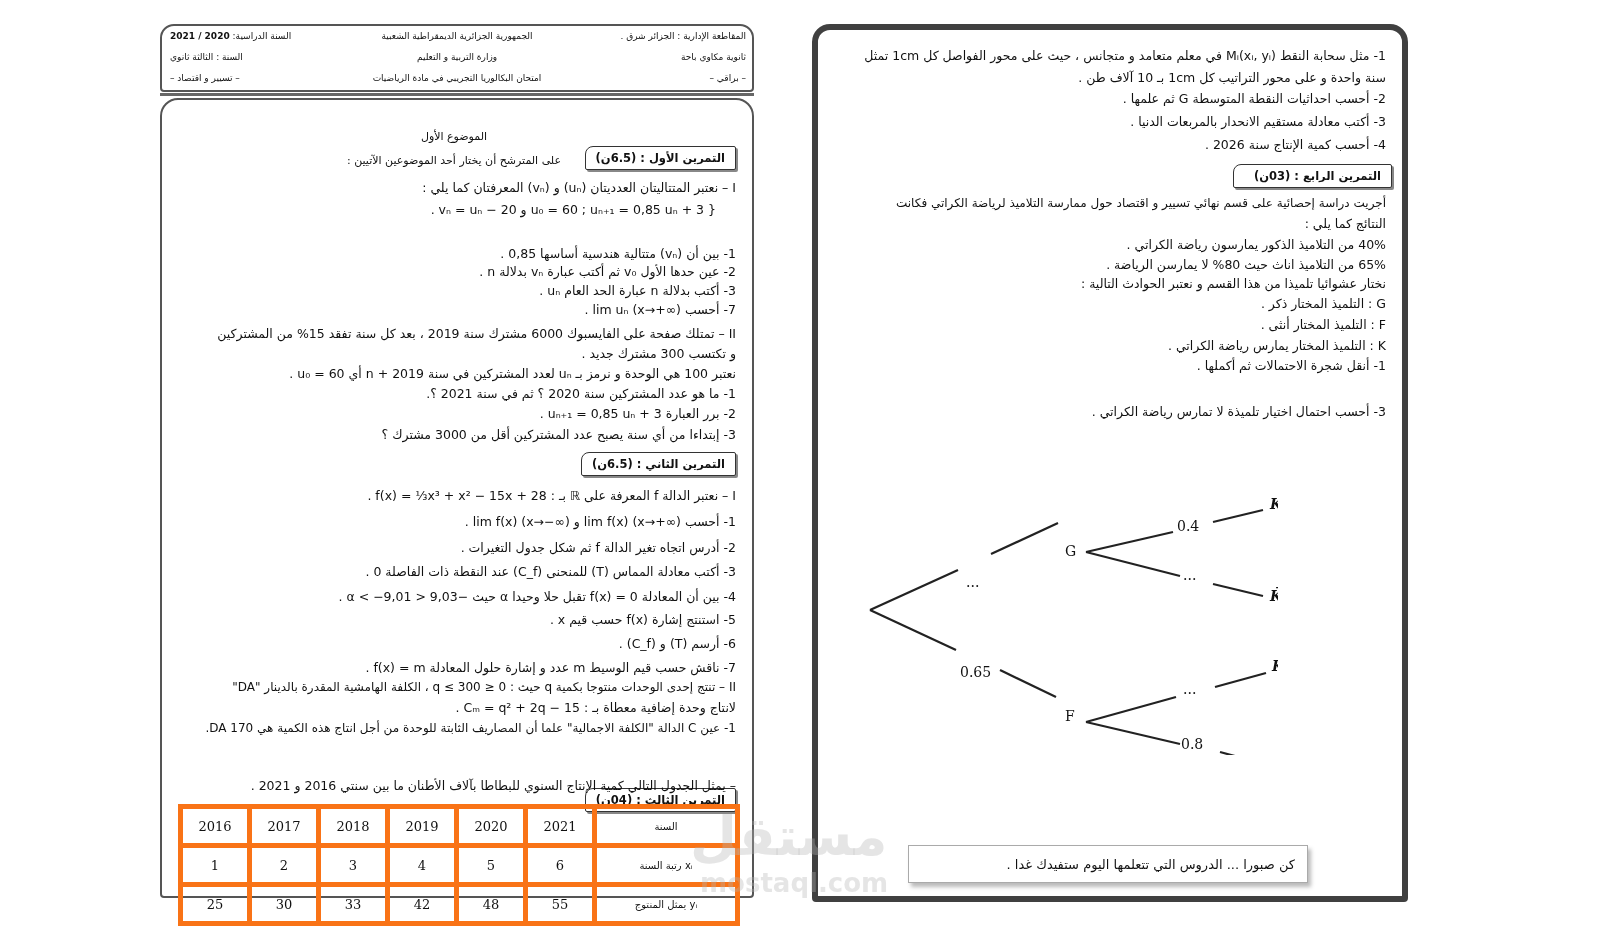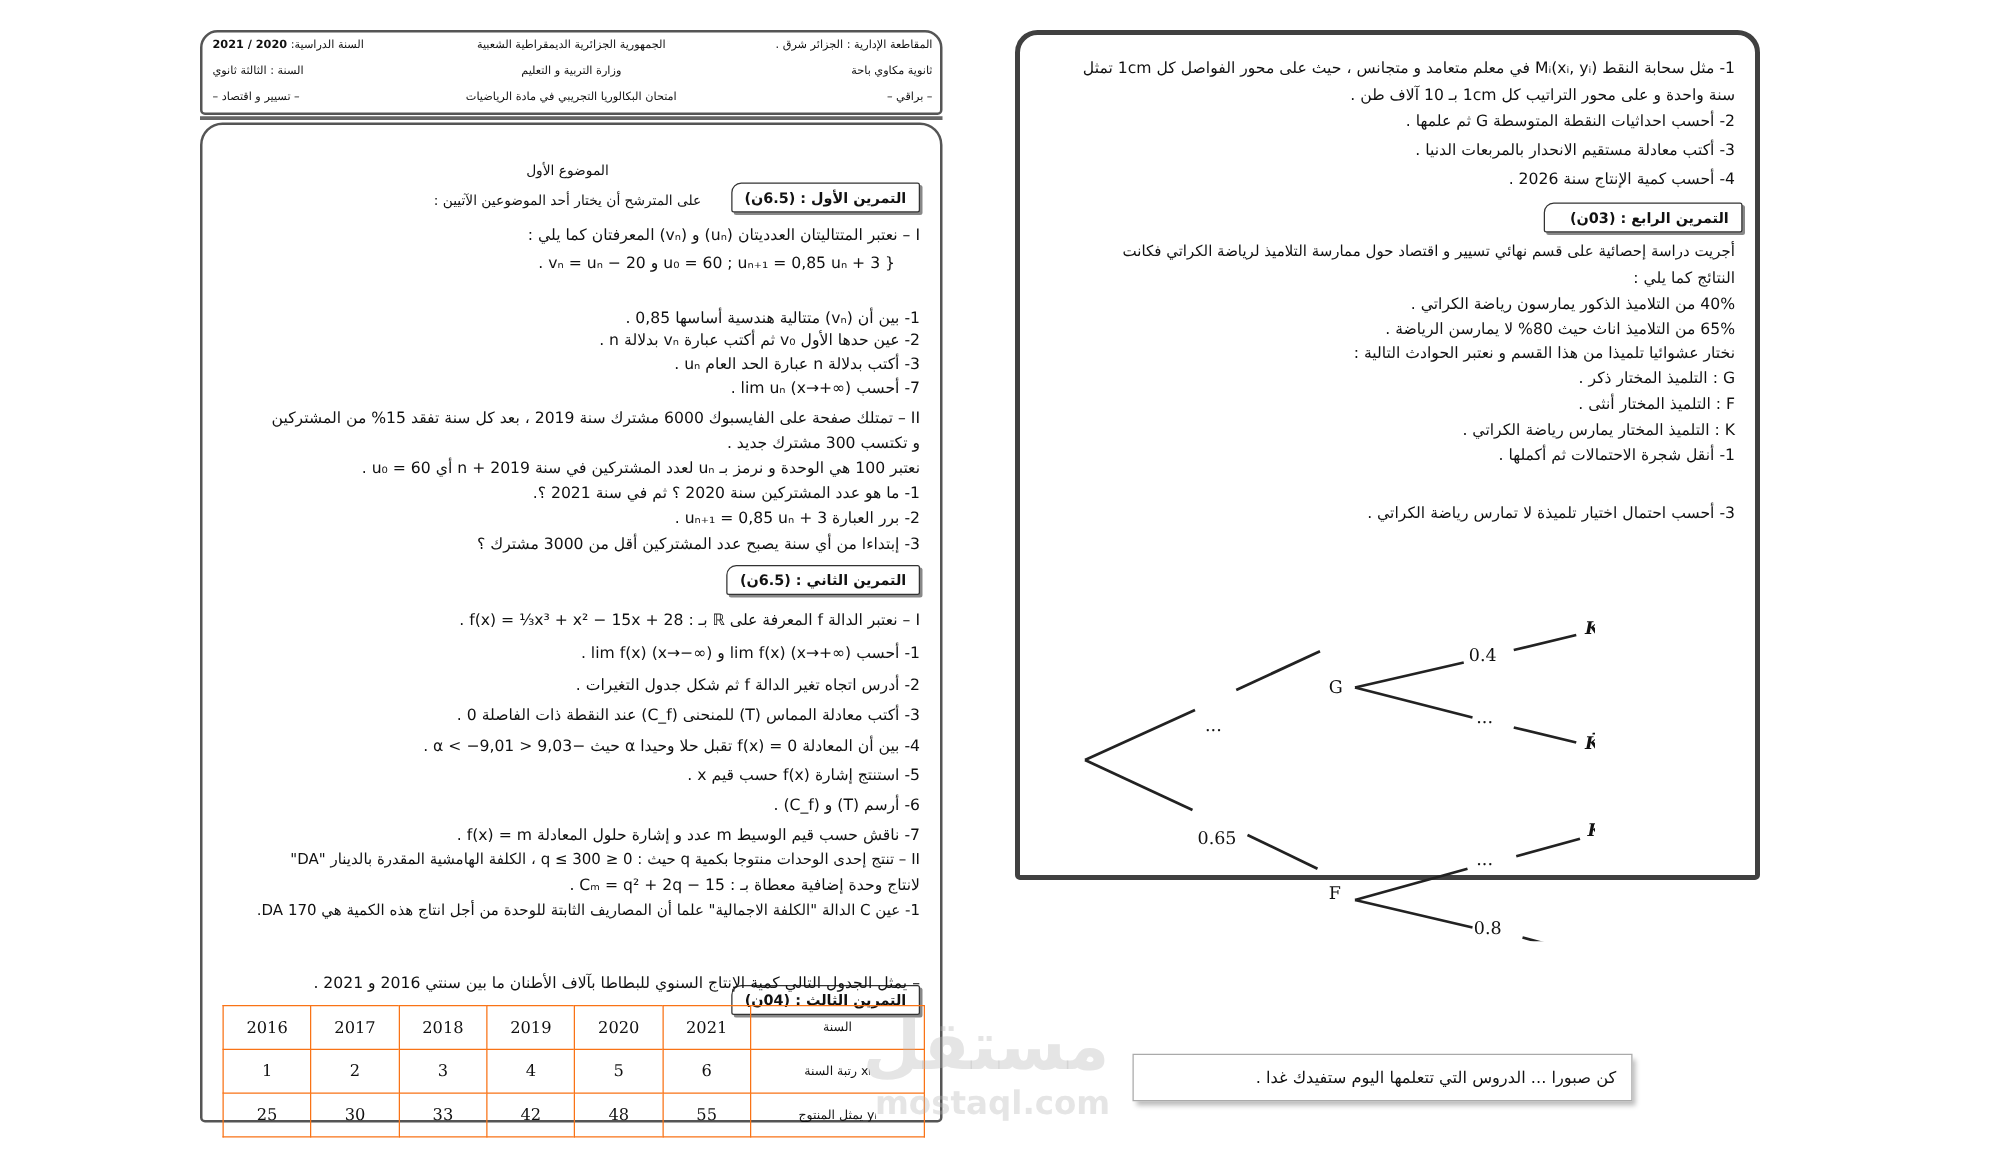--- a/index.html
+++ b/index.html
@@ -19,26 +19,26 @@
   #left-body { left: 160px; top: 98px; width: 594px; height: 800px;
     border: 2px solid #555; border-radius: 18px 18px 4px 4px; box-sizing: border-box; }
   .line { position: absolute; right: 16px; left: 10px; font-size: 12.5px; white-space: nowrap; direction: rtl; text-align: right; }
   .center { text-align: center; }
   .ex-box { position: absolute; border: 1.5px solid #333; border-radius: 8px 2px 2px 2px;
     box-shadow: 2px 2px 0 #888; font-size: 11.5px; font-weight: bold; padding: 4px 10px;
     direction: rtl; white-space: nowrap; background: #fff; }
 
   table.data { position: absolute; left: 16px; width: 562px; top: 704px; border-collapse: collapse;
     font-family: "DejaVu Serif", serif; font-size: 13px; }
-  table.data td { border: 1px solid #f97316; text-align: center; height: 26px; padding: 4px; }
+  table.data td { border: 5px solid #f97316; text-align: center; height: 26px; padding: 4px; }
   table.data td.lab { font-family: "DejaVu Sans", sans-serif; font-size: 10px; width: 130px; direction: rtl; }
 
   
-  #right-body { left: 812px; top: 24px; width: 596px; height: 680px;
-    border: 4px solid #404040; border-radius: 18px 18px 4px 4px; box-sizing: border-box; }
+  #right-body { left: 812px; top: 24px; width: 596px; height: 878px;
+    border: 6px solid #404040; border-radius: 18px 18px 4px 4px; box-sizing: border-box; }
   #right-body .line { font-size: 12.5px; }
 
   #tree { position: absolute; left: 40px; top: 425px; }
   .note { position: absolute; left: 90px; top: 815px; width: 400px; height: 38px; border: 1px solid #aaa;
     box-shadow: 3px 4px 4px #bbb; font-size: 13px; direction: rtl; line-height: 38px; padding-right: 12px;
     box-sizing: border-box; background: #fff; }
   .watermark { position: absolute; left: 690px; top: 810px; font-size: 54px; color: rgba(180,180,180,0.35);
     font-weight: bold; pointer-events: none; line-height: 1; }
   .watermark2 { position: absolute; left: 700px; top: 868px; font-size: 26px; color: rgba(180,180,180,0.35);
     font-weight: bold; pointer-events: none; }

